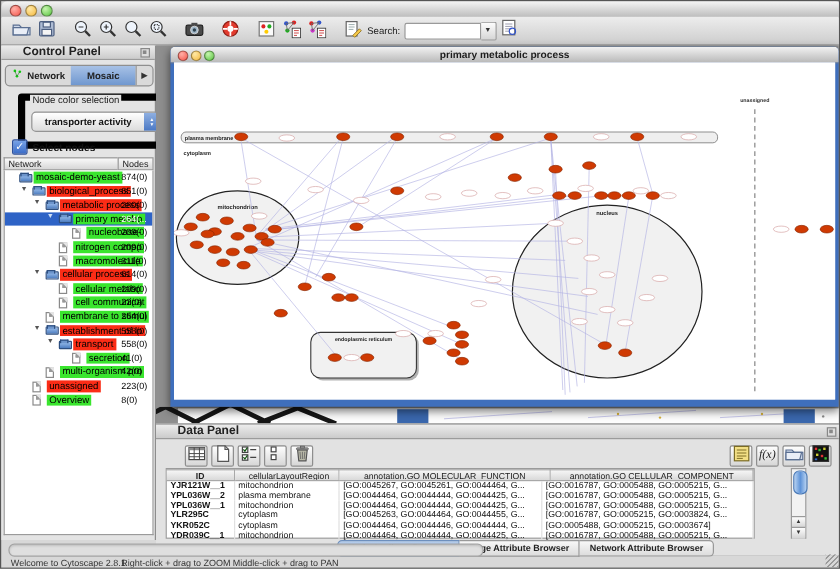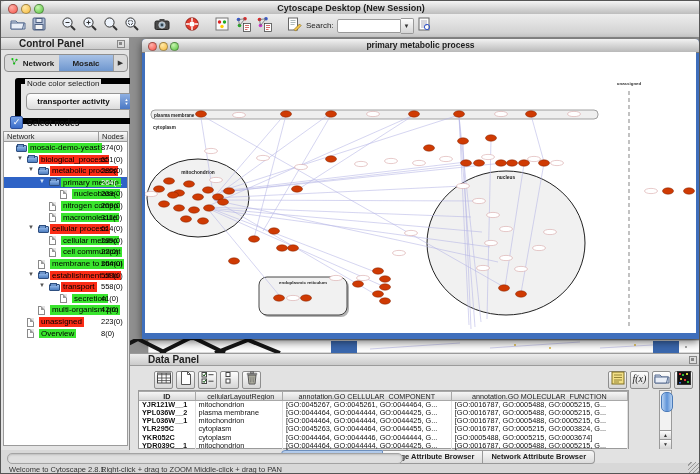--- a/index.html
+++ b/index.html
@@ -114,21 +114,20 @@
 </style>
 </head>
 <body>
 
 <div id="app">
 
   <div class="titlebar">
     <span class="tl r"></span>
     <span class="tl y"></span>
     <span class="tl g"></span>
-    <span class="wtitle">Cytoscape Desktop (New Session)</span>
   </div>
 
   <div class="toolbar">
     <span class="ticons" style="display:flex;align-items:center;">
         <button class="tbtn">
           <span><svg width="16" height="16" viewBox="0 0 16 16">
               <path d="M1 5h5l2 2h7v6H1z" fill="#cfd9e8" stroke="#5a6f92"></path>
               <path d="M1 7h13l-1.6 6H1z" fill="#e9eef7" stroke="#5a6f92"></path>
             </svg></span>
         </button>
@@ -593,22 +592,22 @@
                 <rect x="8" y="9" width="2" height="2" fill="#d33"></rect>
                 <rect x="11" y="11" width="2" height="2" fill="#3b3"></rect>
                 <rect x="3" y="12" width="2" height="1.5" fill="#36c"></rect>
               </svg></span>
           </button>
         </div>
       <div class="dtable" id="dTable">
           <div class="drow head">
             <span class="dcell c0">ID</span>
             <span class="dcell c1w">_cellularLayoutRegion</span>
+            <span class="dcell c3w">annotation.GO MOLECULAR_FUNCTION</span>
             <span class="dcell c2w">annotation.GO CELLULAR_COMPONENT</span>
-            <span class="dcell c3w">annotation.GO MOLECULAR_FUNCTION</span>
           </div>
           <div class="drow">
             <span class="dcell c0">YJR121W__1</span>
             <span class="dcell c1w">mitochondrion</span>
             <span class="dcell c2w">[GO:0045267, GO:0045261, GO:0044464, G...</span>
             <span class="dcell c3w">[GO:0016787, GO:0005488, GO:0005215, G...</span>
           </div>
           <div class="drow">
             <span class="dcell c0">YPL036W__2</span>
             <span class="dcell c1w">plasma membrane</span>

